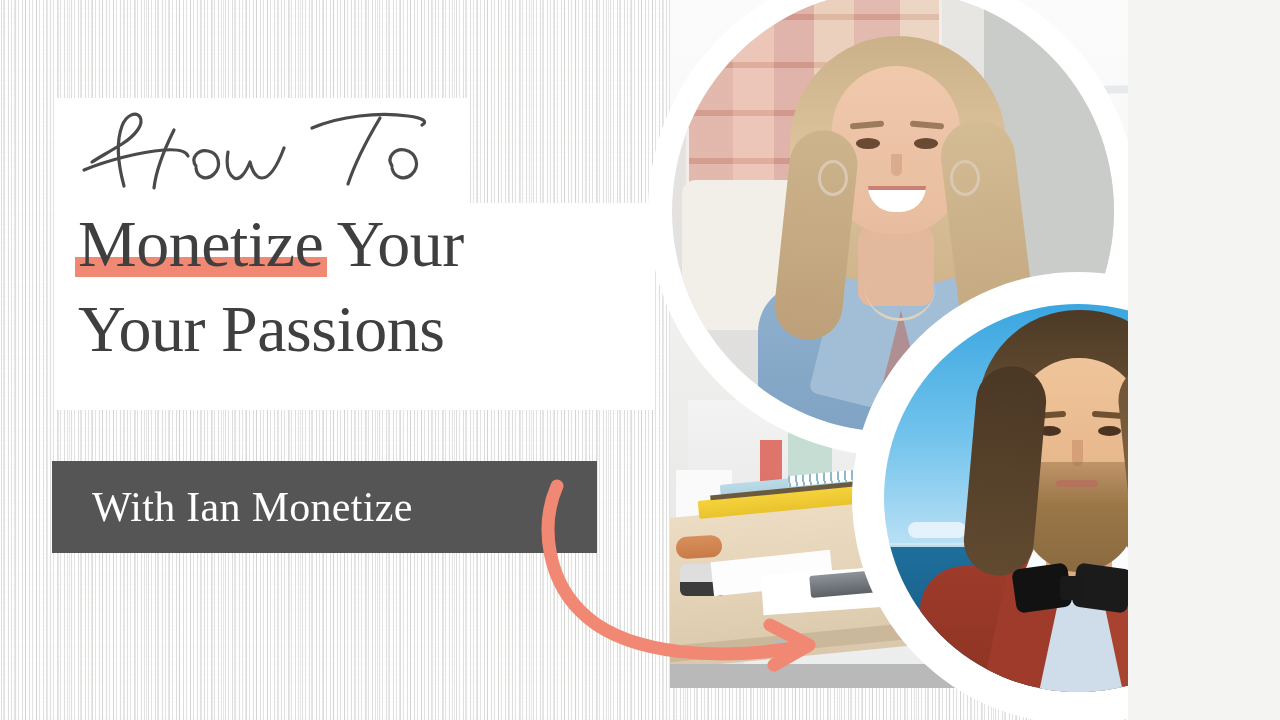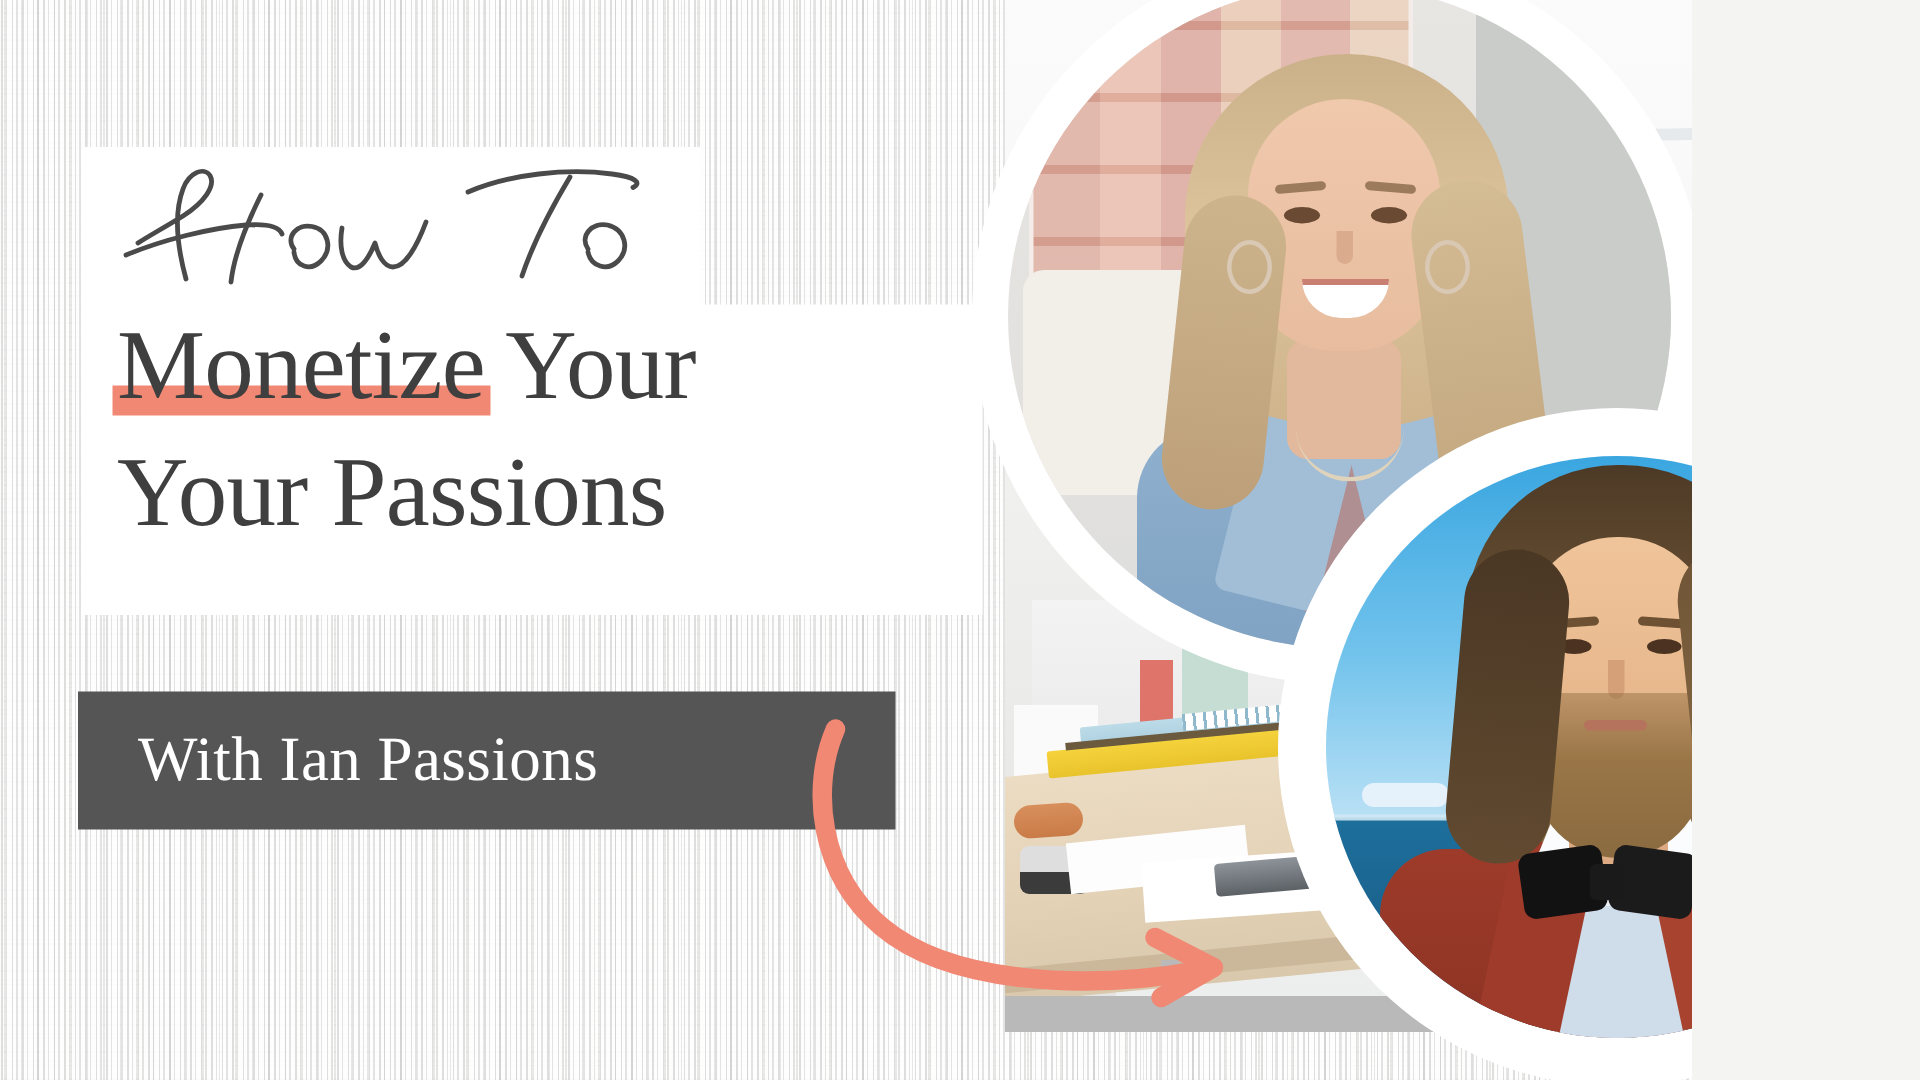--- a/index.html
+++ b/index.html
@@ -279,21 +279,21 @@
       </g>
     </svg>
   </div>
 
   <div class="headline">
     <span class="hl-line"><span class="mark"><span class="hl-underline"></span><span>Monetize</span></span><span> Your</span></span>
     <span class="hl-line hl2">Your Passions</span>
   </div>
 
   <div class="speaker-bar">
-    <span class="speaker-text">With Ian Passions</span>
+    <span class="speaker-text">With Ian Monetize</span>
   </div>
 
   <div class="arrow-wrap">
     <svg width="360" height="250" viewBox="0 0 360 250" fill="none" xmlns="http://www.w3.org/2000/svg">
       <path d="M37 31 C20 70 26 128 68 163 C112 200 200 206 280 192" stroke="#f18874" stroke-width="13" stroke-linecap="round" fill="none"></path>
       <path d="M250 170 L289 190 L254 210" stroke="#f18874" stroke-width="13" stroke-linecap="round" stroke-linejoin="round" fill="none"></path>
     </svg>
   </div>
 
   <div class="ring ring-1"></div>

